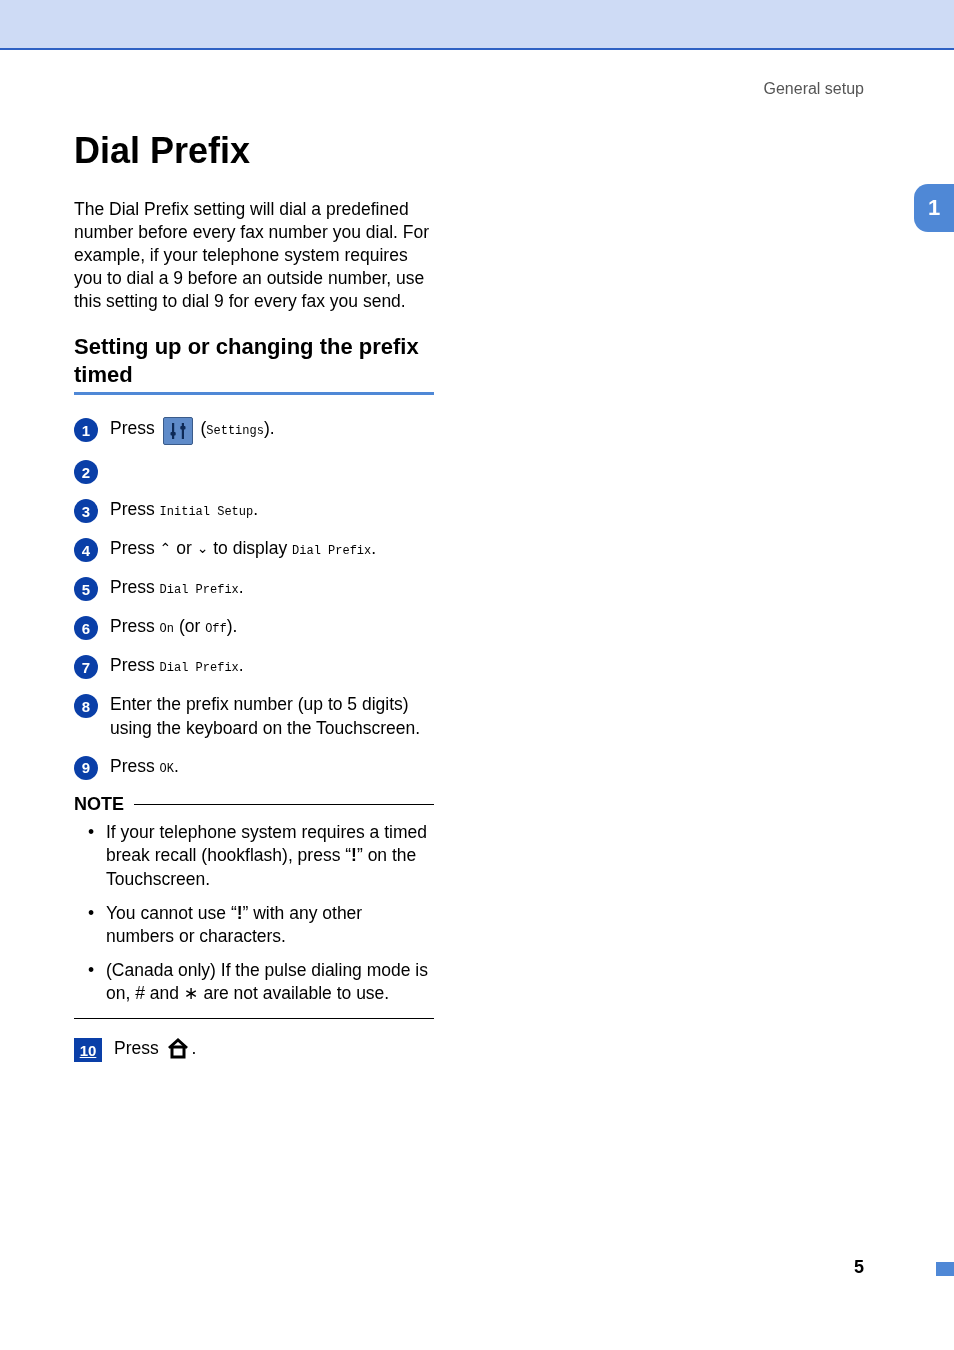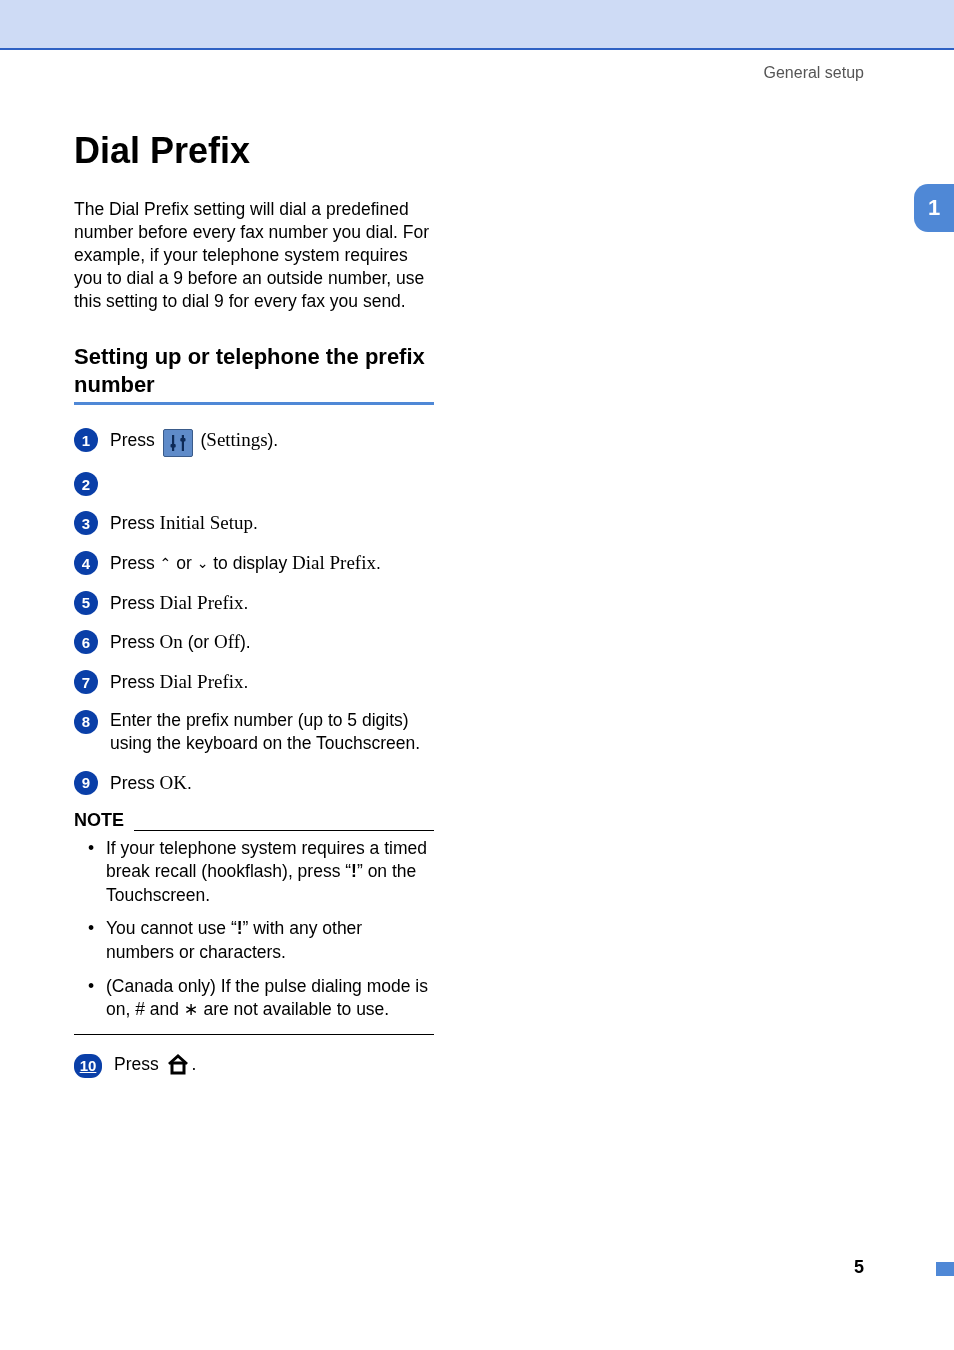--- a/index.html
+++ b/index.html
@@ -1,37 +1,37 @@
 <!DOCTYPE html>
 <html><head>
 <meta charset="utf-8">
 <style>
   * { box-sizing: border-box; margin: 0; padding: 0; }
   html, body { width: 954px; height: 1350px; background: #fff; font-family: Arial, Helvetica, sans-serif; color: #000; }
   .page { position: relative; width: 954px; height: 1350px; }
   .top-band { position: absolute; top: 0; left: 0; right: 0; height: 48px; background: #cedbf5; }
   .rule { position: absolute; top: 48px; left: 0; right: 0; height: 2px; background: #2f61c3; }
-  .header-label { position: absolute; top: 64px; right: 90px; font-size: 16px; color: #555; }
+  .header-label { position: absolute; top: 80px; right: 90px; font-size: 16px; color: #555; }
   .page-tab { position: absolute; top: 184px; right: 0; width: 40px; height: 48px; background: #4f88d6; color: #fff; border-top-left-radius: 14px; border-bottom-left-radius: 14px; display: flex; align-items: center; justify-content: center; font-weight: bold; font-size: 22px; }
   .content { position: absolute; top: 130px; left: 74px; width: 360px; }
   h1 { font-size: 36px; font-weight: bold; margin-bottom: 26px; }
-  p.intro { font-size: 17.5px; line-height: 1.32; margin-bottom: 30px; }
+  p.intro { font-size: 17.5px; line-height: 1.32; margin-bottom: 20px; }
   h2 { font-size: 22px; font-weight: bold; line-height: 1.25; }
   .h2-rule { height: 3px; background: #4f88d6; width: 100%; margin-top: 4px; margin-bottom: 22px; }
   ol.steps { list-style: none; }
   ol.steps > li { display: flex; align-items: flex-start; gap: 12px; margin-bottom: 14px; }
   .bullet { flex: 0 0 24px; width: 24px; height: 24px; border-radius: 50%; background: #0a3fa8; color: #fff; display: flex; align-items: center; justify-content: center; font-weight: bold; font-size: 15px; margin-top: 1px; }
-  .bullet.wide { flex: 0 0 28px; width: 28px; border-radius: 11px; text-decoration: underline; }
+  .bullet.wide { flex: 0 0 28px; width: 28px; border-radius: 0; text-decoration: underline; }
   .step-body { font-size: 17.5px; line-height: 1.35; }
-  .mono { font-family: Liberation Serif, serif; font-size: 19px; }
+  .mono { font-family: Liberation Mono, monospace; font-size: 12px; }
   .settings-btn { display: inline-flex; align-items: center; justify-content: center; width: 30px; height: 28px; background: #5f8bc9; border: 1px solid #3a5b8a; border-radius: 2px; vertical-align: -7px; margin: 0 3px; }
   .settings-btn svg { display: block; }
   .chev { display: inline-block; font-size: 14px; vertical-align: 1px; }
   .note-block { margin-top: 8px; }
-  .note-head { display: flex; align-items: flex-end; gap: 10px; margin-bottom: 6px; }
+  .note-head { display: flex; align-items: center; gap: 10px; margin-bottom: 6px; }
   .note-head .label { font-weight: bold; font-size: 18px; }
   .note-head .line, .note-end-line { flex: 1; height: 1px; background: #000; }
   .note-end-line { margin: 12px 0 18px 0; }
   ul.notes { list-style: none; padding-left: 18px; }
   ul.notes li { position: relative; font-size: 17.5px; line-height: 1.35; margin-bottom: 10px; padding-left: 14px; }
   ul.notes li::before { content: "•"; position: absolute; left: -4px; top: 0; }
   .home-icon { display: inline-block; vertical-align: -5px; margin: 0 2px; }
   .footer { position: absolute; bottom: 72px; right: 90px; display: flex; align-items: center; gap: 0; }
   .footer .pg { font-weight: bold; font-size: 18px; margin-right: 0; }
   .footer .mark { width: 18px; height: 14px; background: #4f88d6; position: absolute; right: -90px; bottom: 2px; }
@@ -43,21 +43,21 @@
 <div class="page">
   <div class="top-band"></div>
   <div class="rule"></div>
   <div class="header-label">General setup</div>
   <div class="page-tab">1</div>
 
   <div class="content">
     <h1>Dial Prefix</h1>
     <p class="intro">The Dial Prefix setting will dial a predefined number before every fax number you dial. For example, if your telephone system requires you to dial a 9 before an outside number, use this setting to dial 9 for every fax you send.</p>
 
-    <h2>Setting up or telephone the prefix number</h2>
+    <h2>Setting up or changing the prefix timed</h2>
     <div class="h2-rule"></div>
 
     <ol class="steps">
 
       <li>
         <span class="bullet">1</span>
         <span class="step-body">
           <span>Press </span>
           <span class="settings-btn">
             <svg width="18" height="20" viewBox="0 0 18 20">

